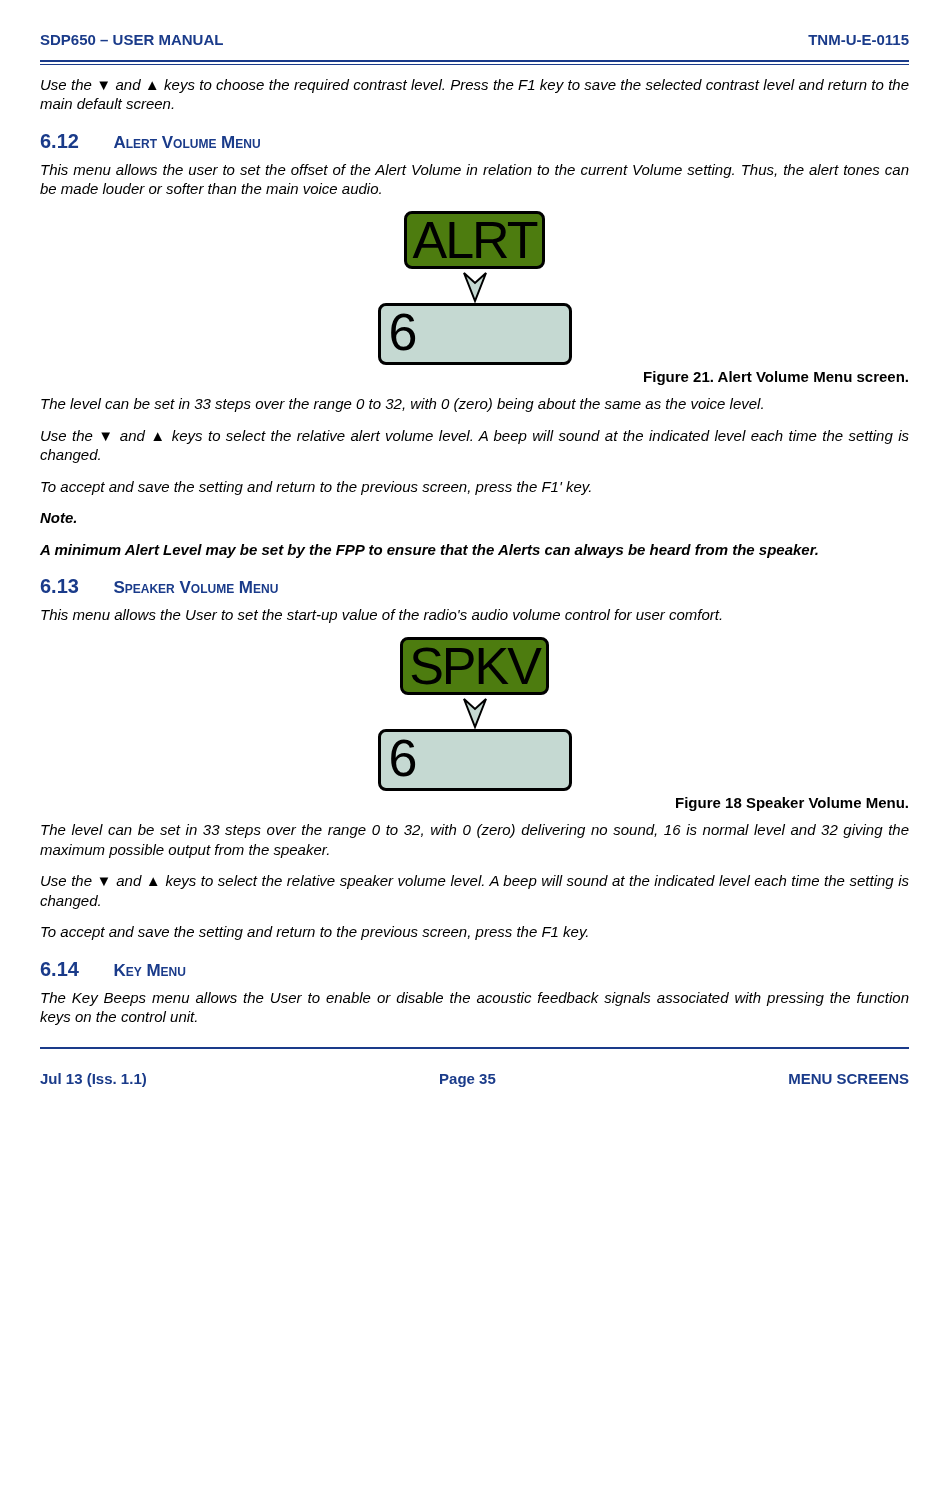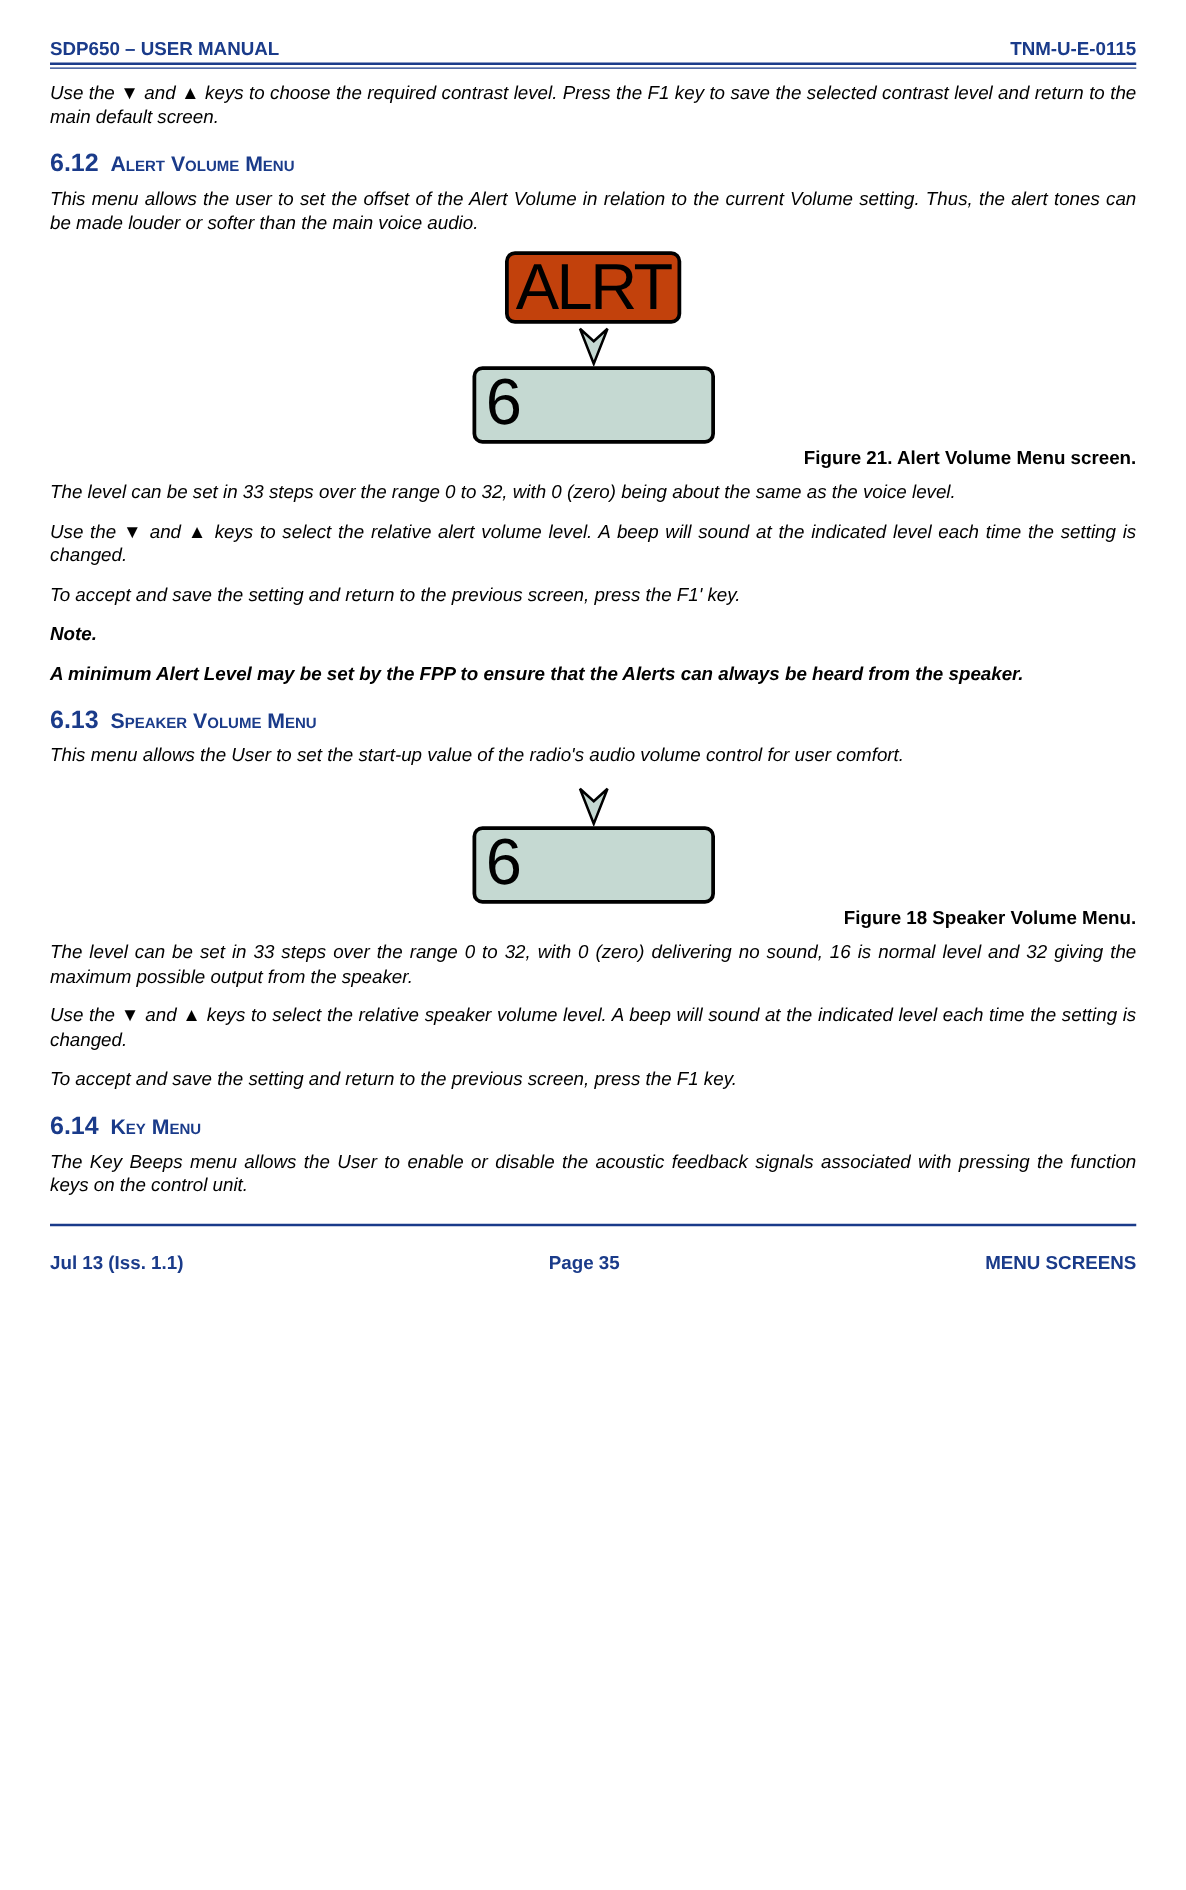--- a/index.html
+++ b/index.html
@@ -9,49 +9,49 @@
     font-size: 15px;
     color: #000;
     line-height: 1.3;
   }
   .header-bar {
     display: flex;
     justify-content: space-between;
     font-weight: bold;
     color: #1a3b8a;
     font-size: 15px;
-    padding-bottom: 0;
+    padding-bottom: 10px;
   }
   .double-line {
     border-top: 2px solid #1a3b8a;
     border-bottom: 1px solid #1a3b8a;
     height: 2px;
     margin-bottom: 10px;
   }
   p {
     margin: 6px 0 12px 0;
     text-align: justify;
     font-style: italic;
   }
   h2 {
     color: #1a3b8a;
     font-size: 17px;
     margin: 14px 0 6px 0;
   }
   h2 .num { font-size: 20px; }
-  h2 .maj { font-variant: small-caps; }
+  h2 .maj { font-variant: small-caps; margin-left: 25px; }
   .figure-wrap {
     text-align: center;
     margin-top: 10px;
   }
   .lcd-box {
     display: inline-block;
     border: 3px solid #000;
     border-radius: 8px;
-    background: #c2410c;
+    background: #4d7c0f;
     padding: 0 6px;
     font-family: Arial, sans-serif;
     font-size: 52px;
     line-height: 1;
     letter-spacing: -2px;
   }
   .lcd-line2 {
     display: block;
     border: 3px solid #000;
     border-radius: 8px;
@@ -123,20 +123,21 @@
 <p class="note-label">Note.</p>
 <p class="note-body">A minimum Alert Level may be set by the FPP to ensure that the Alerts can always be heard from the speaker.</p>
 
 <h2>
   <span class="num">6.13</span>&nbsp;
   <span class="maj">Speaker Volume Menu</span>
 </h2>
 <p>This menu allows the User to set the start-up value of the radio's audio volume control for user comfort.</p>
 
 <div class="figure-wrap">
+  <span class="lcd-box">SPKV</span>
   <svg class="arrow" width="30" height="34">
     <polygon points="15,32 4,4 15,14 26,4" fill="#c5d9d2" stroke="#000" stroke-width="2"></polygon>
   </svg>
   <span class="lcd-line2">6</span>
 </div>
 <div class="caption">Figure 18  Speaker Volume Menu.</div>
 
 <p>The level can be set in 33 steps over the range 0 to 32, with 0 (zero) delivering no sound, 16 is normal level and 32 giving the maximum possible output from the speaker.</p>
 <p>Use the ▼ and ▲ keys to select the relative speaker volume level.  A beep will sound at the indicated level each time the setting is changed.</p>
 <p>To accept and save the setting and return to the previous screen, press the F1 key.</p>

